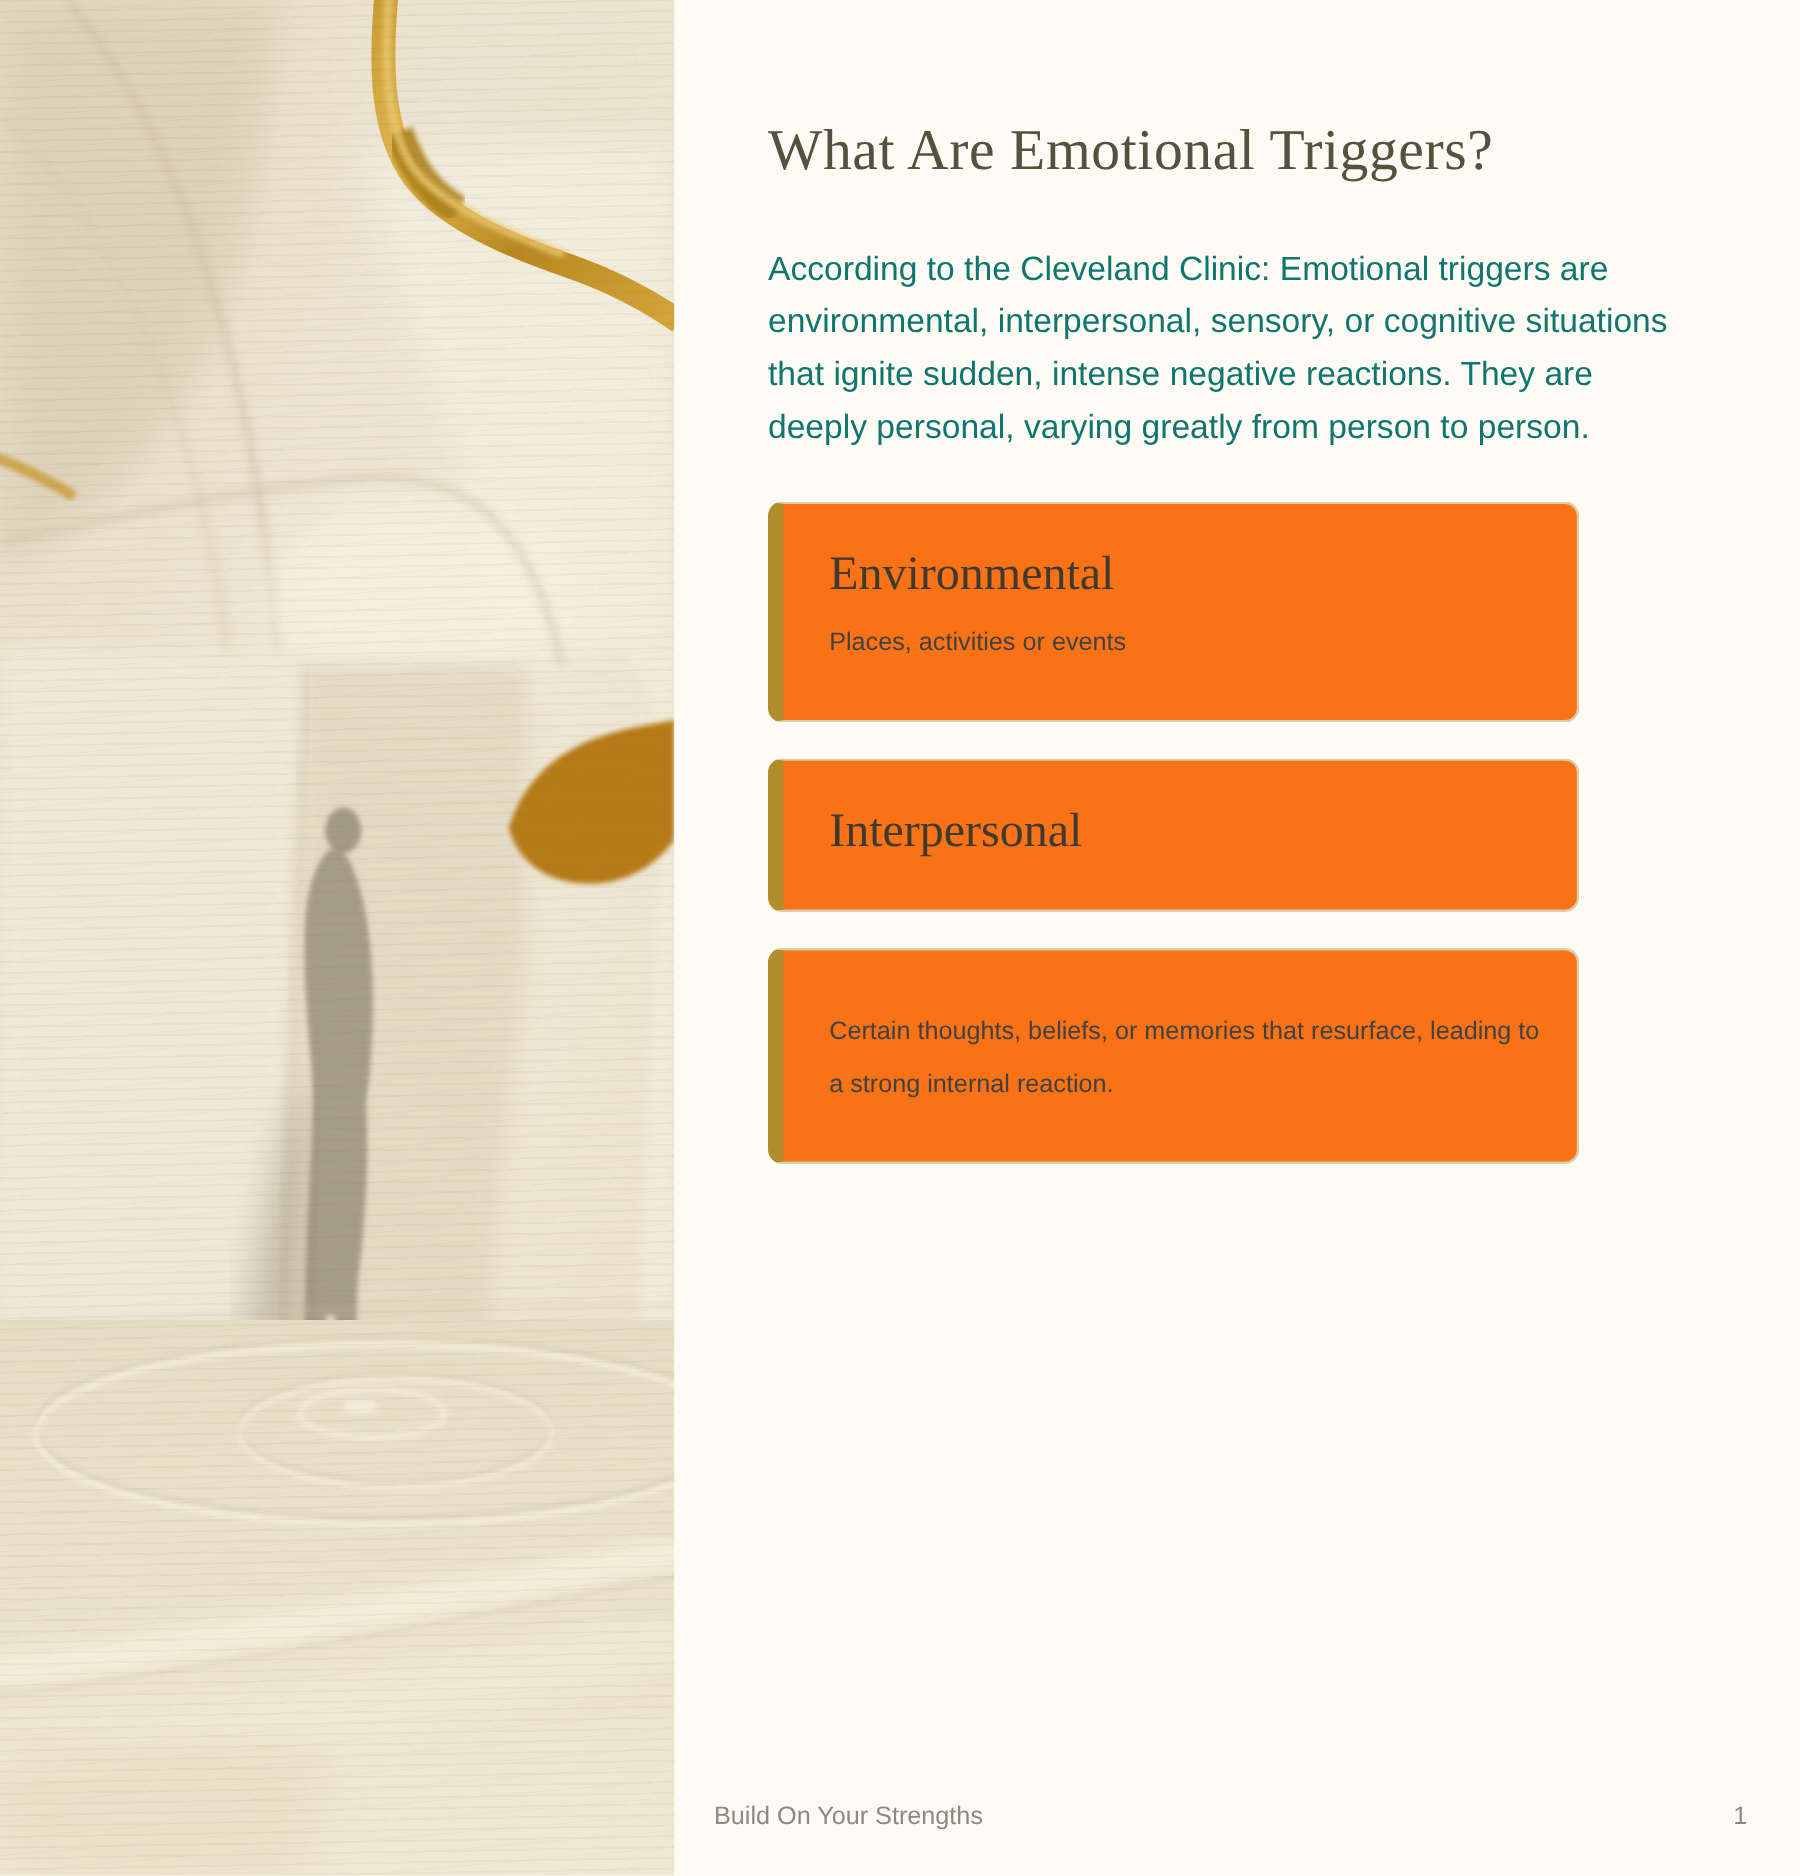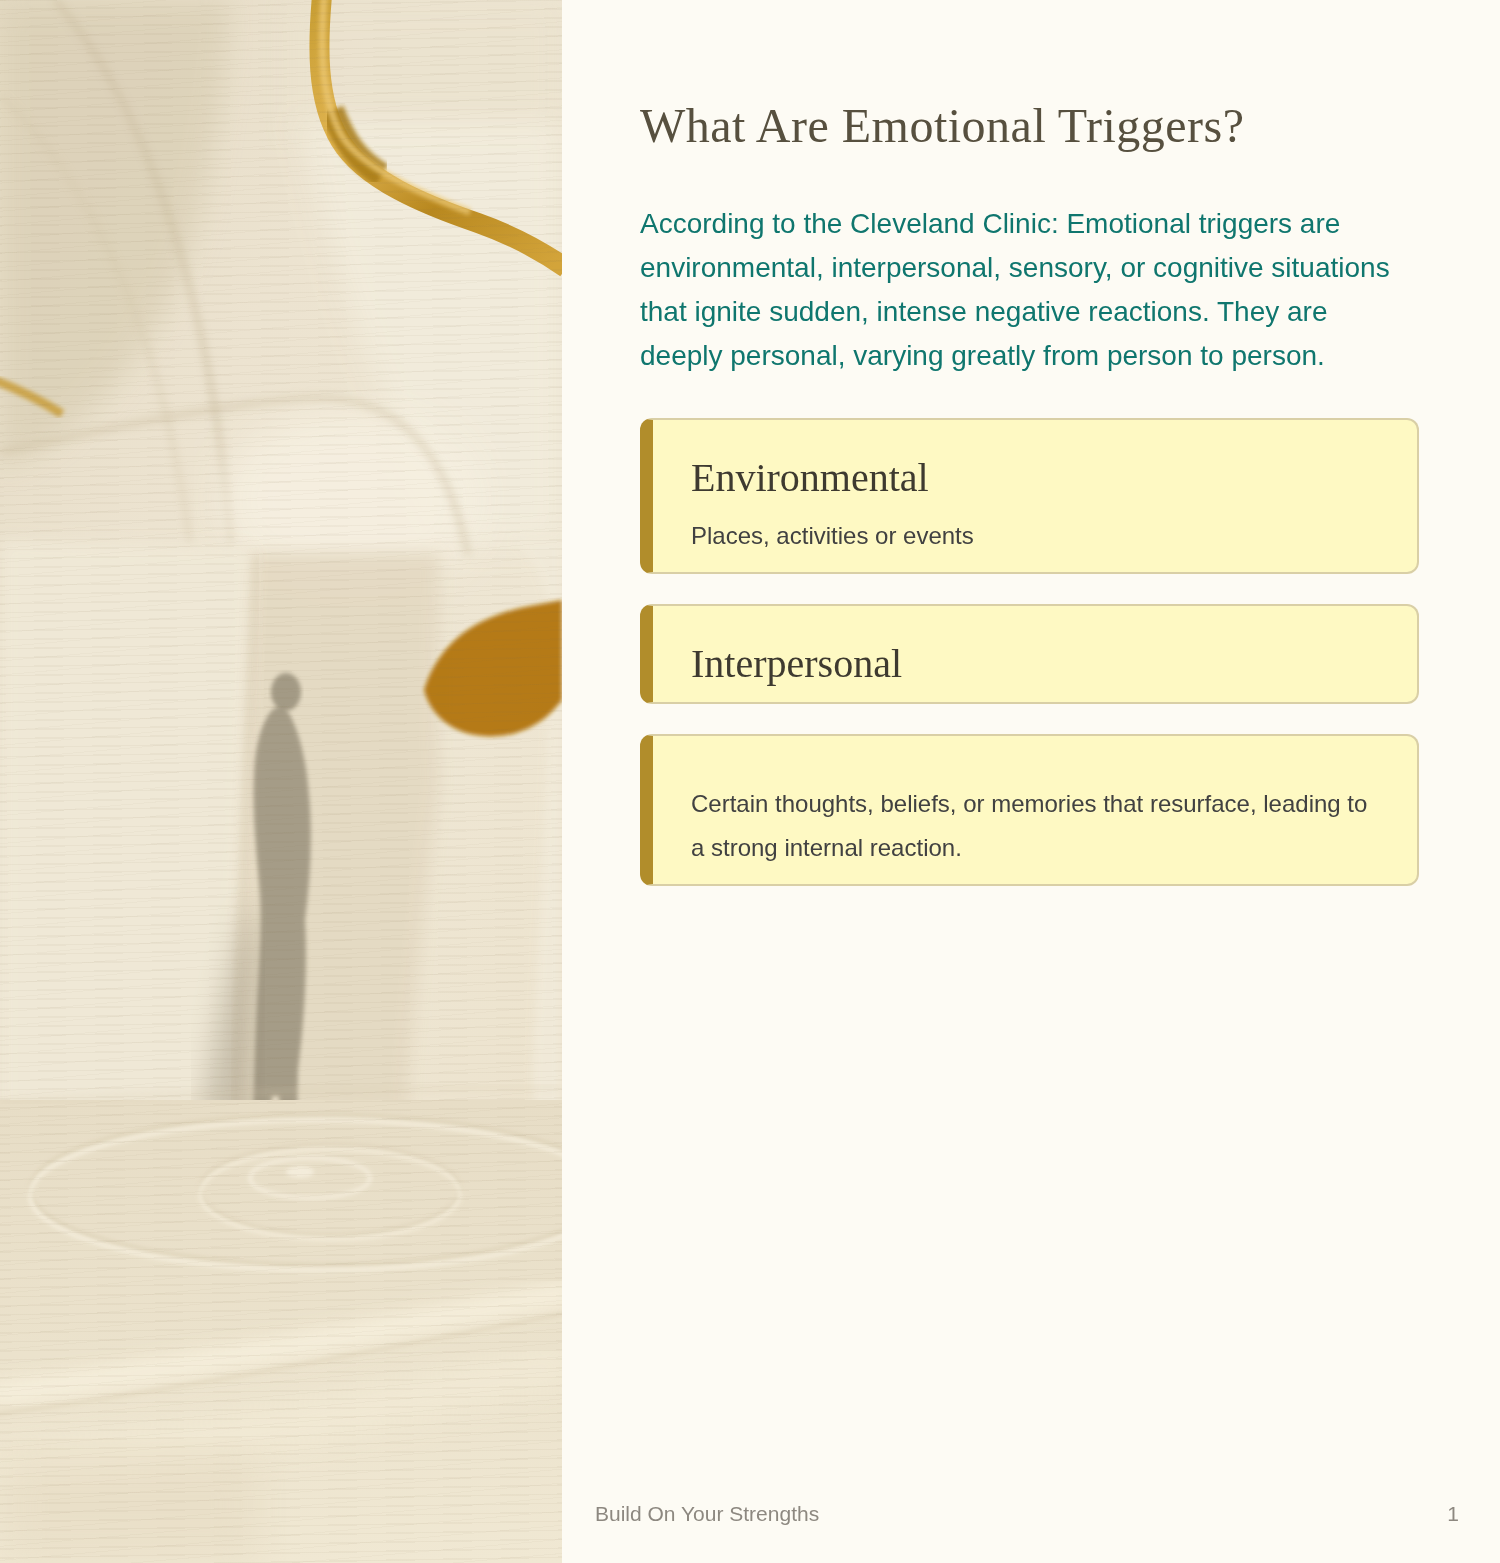--- a/index.html
+++ b/index.html
@@ -43,38 +43,38 @@
   }
   .intro{
     margin:48px 0 0 0;
     max-width:770px;
     font-size:28px;line-height:44px;
     color:#0f766e;
   }
   .cards{margin-top:40px;}
   .card{
     box-sizing:border-box;
-    width:779px;
-    background:#fef9c3;
+    width:676px;
+    background:#f97316;
     border:2px solid #d9cfa6;
     border-left:13px solid #b18d2b;
     border-radius:12px;
-    padding:34px 30px 14px 38px;
+    padding:34px 30px 42px 38px;
     margin-bottom:30px;
   }
   .card h2{
     margin:0;
     font-family:"Liberation Serif","DejaVu Serif",serif;
     font-weight:400;
     font-size:40px;line-height:48px;
     color:#3e3a30;
   }
   .card p{
     margin:12px 0 0 0;
-    font-size:24px;line-height:44px;
+    font-size:21px;line-height:44px;
     color:#414141;
   }
   .footer{
     position:absolute;left:33px;right:44px;bottom:34px;
     display:flex;justify-content:space-between;align-items:flex-end;
     font-size:21px;line-height:30px;color:#8d8880;
   }
 </style>
 </head>
 <body>

